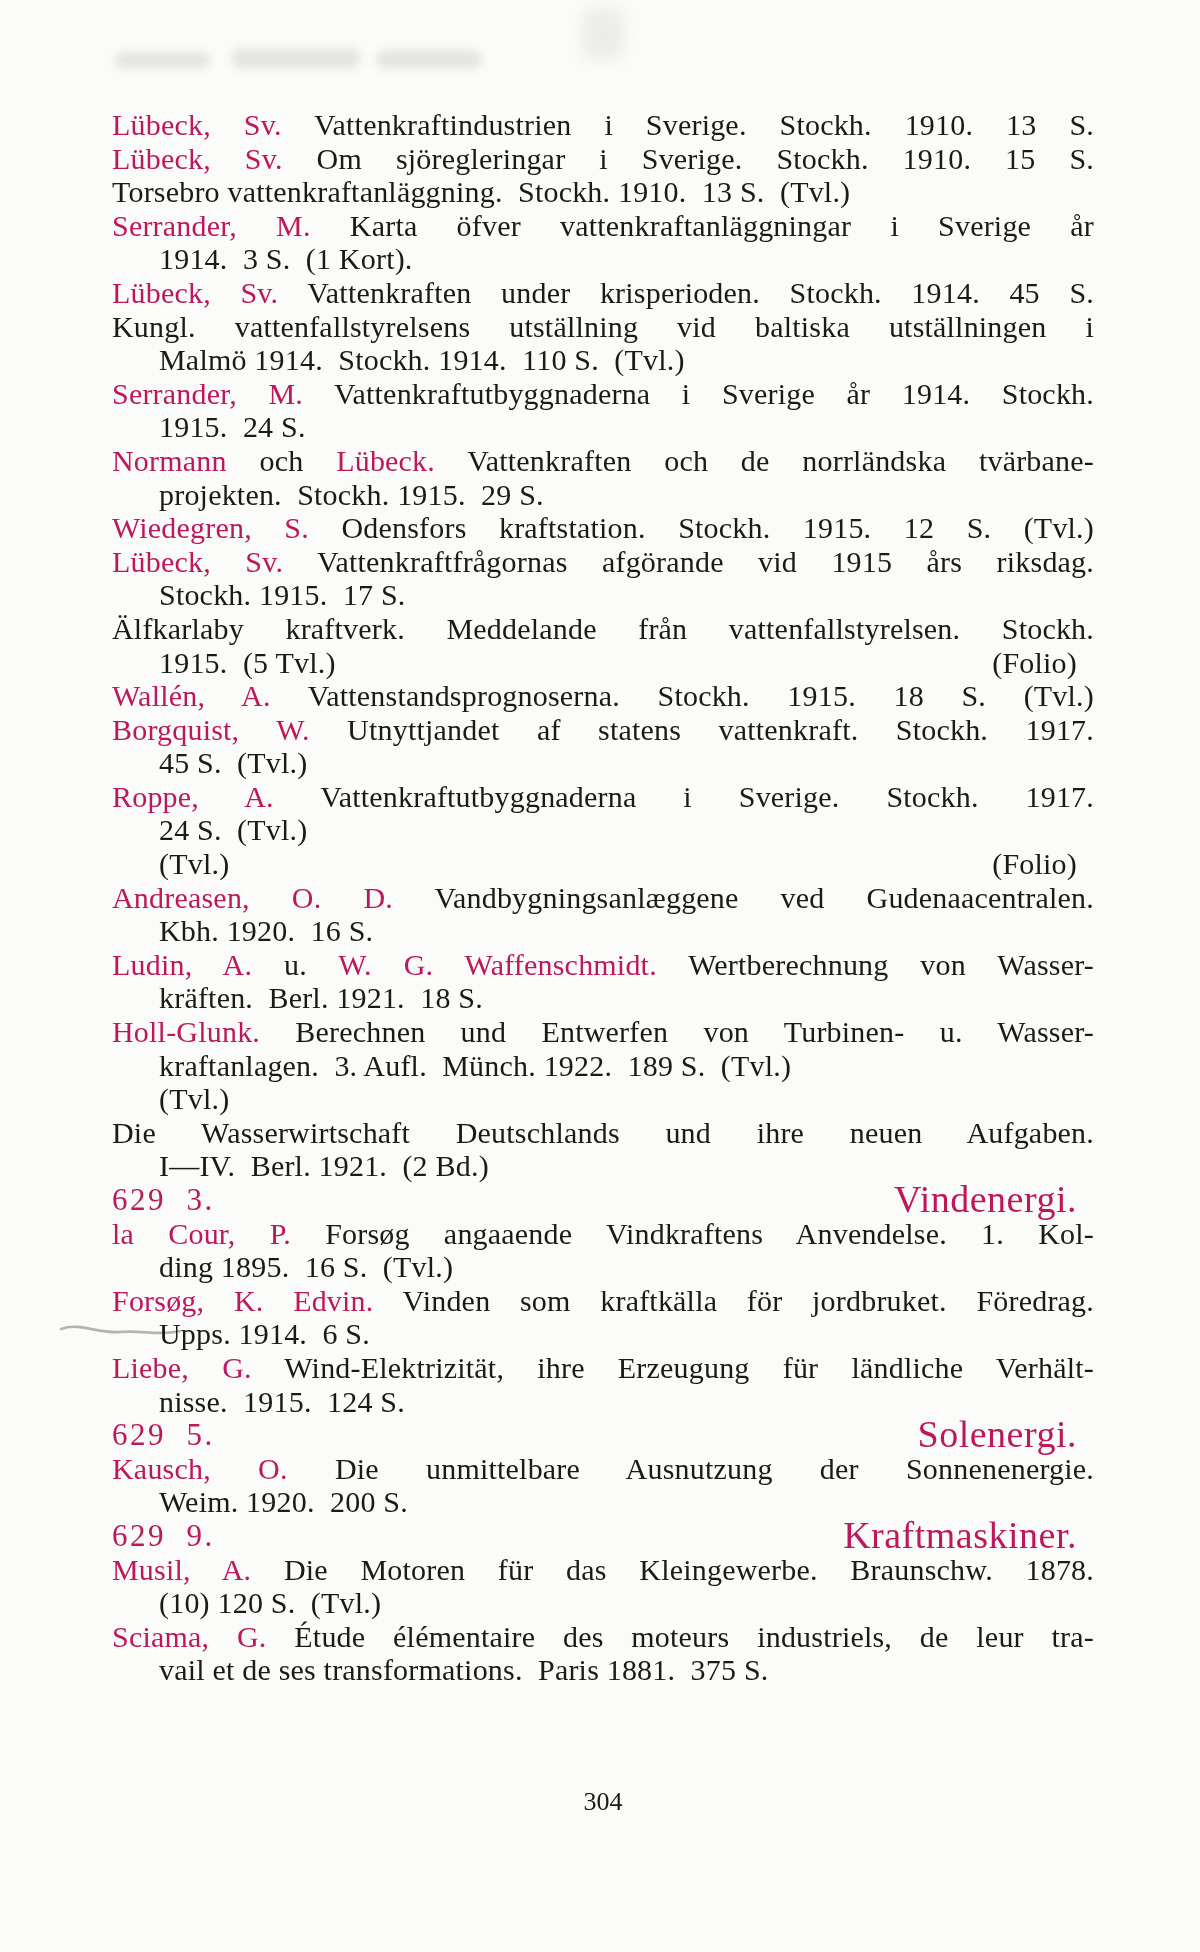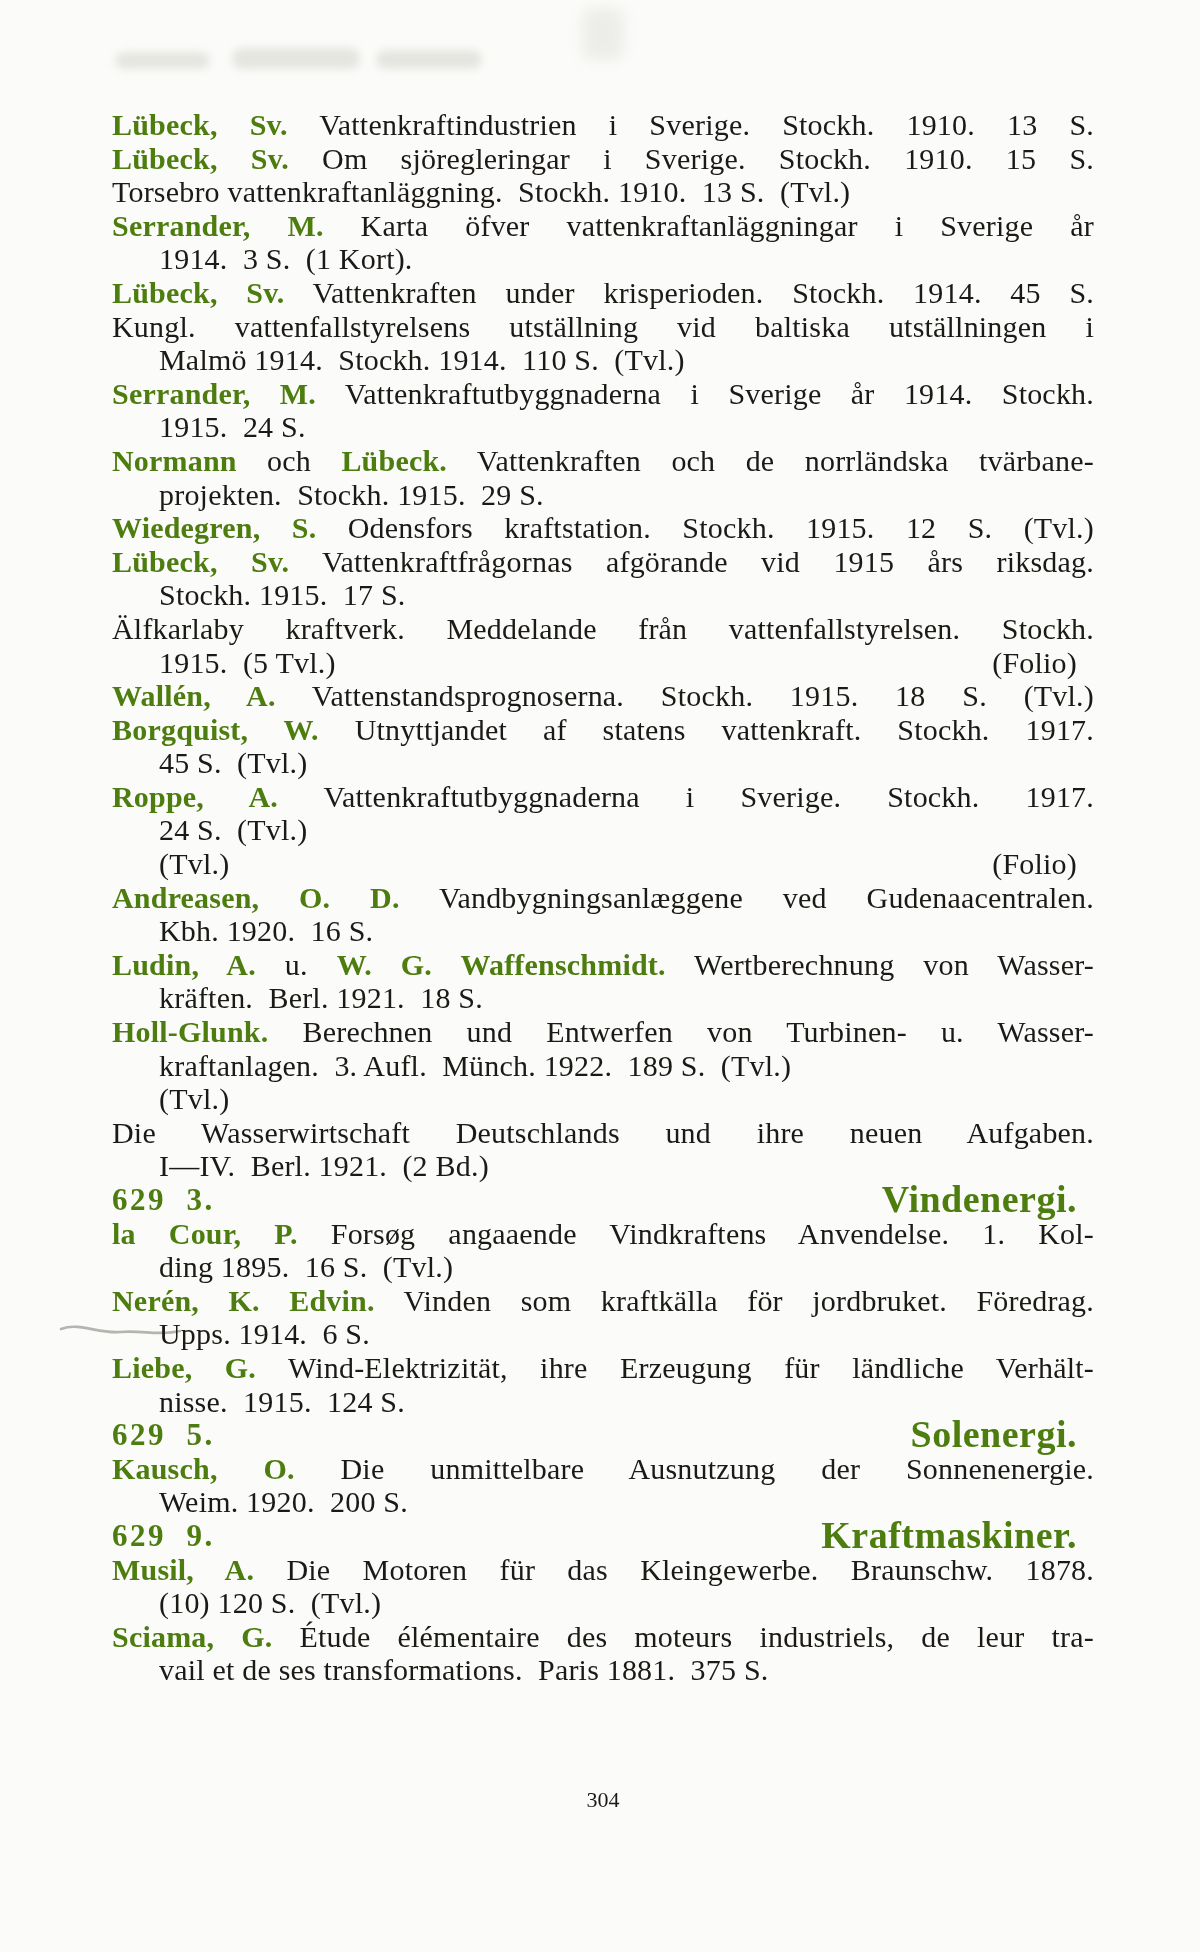--- a/index.html
+++ b/index.html
@@ -23,28 +23,28 @@
     white-space:nowrap;
     text-align:left;
     letter-spacing:0.2px;
   }
   .line.jfull{
     white-space:normal;
     text-align:justify;
     text-align-last:justify;
   }
   .line.indent{padding-left:47px;}
-  .b{font-weight:bold;color:#4d7c0f;}
+  .b{font-weight:normal;color:#be185d;}
   .right{position:absolute;right:17px;top:0;}
   .line.section{margin-top:0;}
   .section .seg-wrap .b{font-size:31px;letter-spacing:2.5px;}
   .section .right{font-size:38px;letter-spacing:0.5px;}
   .page-number{
     position:absolute;left:112px;top:1787px;width:982px;
-    text-align:center;font-size:22px;color:#1c1a17;
+    text-align:center;font-size:26px;color:#1c1a17;
   }
   
   .ghost-blob{
     position:absolute;background:#d2d2cc;border-radius:9px;
     filter:blur(4px);opacity:.55;
   }
   .ghost-a{left:115px;top:52px;width:95px;height:17px;}
   .ghost-b{left:232px;top:48px;width:128px;height:21px;}
   .ghost-c{left:376px;top:50px;width:106px;height:19px;}
   .ghost-d{left:582px;top:8px;width:42px;height:52px;opacity:.35;filter:blur(7px);}
@@ -95,21 +95,21 @@
       <div class="line jfull"><span class="seg-wrap"><span class="b">Ludin, A.</span><span> u. </span><span class="b">W. G. Waffenschmidt.</span><span> Wertberechnung von Wasser-</span></span></div>
       <div class="line indent"><span class="seg-wrap"><span>kräften.&nbsp; Berl. 1921.&nbsp; 18 S.</span></span></div>
       <div class="line jfull"><span class="seg-wrap"><span class="b">Holl-Glunk.</span><span> Berechnen und Entwerfen von Turbinen- u. Wasser-</span></span></div>
       <div class="line indent"><span class="seg-wrap"><span>kraftanlagen.&nbsp; 3. Aufl.&nbsp; Münch. 1922.&nbsp; 189 S.&nbsp; (Tvl.)</span></span></div>
       <div class="line indent"><span class="seg-wrap"><span>(Tvl.)</span></span></div>
       <div class="line jfull"><span class="seg-wrap"><span>Die Wasserwirtschaft Deutschlands und ihre neuen Aufgaben.</span></span></div>
       <div class="line indent"><span class="seg-wrap"><span>I—IV.&nbsp; Berl. 1921.&nbsp; (2 Bd.)</span></span></div>
       <div class="line section"><span class="seg-wrap"><span class="b">629&nbsp;&nbsp;3.</span></span><span class="right b">Vindenergi.</span></div>
       <div class="line jfull"><span class="seg-wrap"><span class="b">la Cour, P.</span><span> Forsøg angaaende Vindkraftens Anvendelse. 1. Kol-</span></span></div>
       <div class="line indent"><span class="seg-wrap"><span>ding 1895.&nbsp; 16 S.&nbsp; (Tvl.)</span></span></div>
-      <div class="line jfull"><span class="seg-wrap"><span class="b">Nerén, K. Edvin.</span><span> Vinden som kraftkälla för jordbruket. Föredrag.</span></span></div>
+      <div class="line jfull"><span class="seg-wrap"><span class="b">Forsøg, K. Edvin.</span><span> Vinden som kraftkälla för jordbruket. Föredrag.</span></span></div>
       <div class="line indent"><span class="seg-wrap"><span>Upps. 1914.&nbsp; 6 S.</span></span></div>
       <div class="line jfull"><span class="seg-wrap"><span class="b">Liebe, G.</span><span> Wind-Elektrizität, ihre Erzeugung für ländliche Verhält-</span></span></div>
       <div class="line indent"><span class="seg-wrap"><span>nisse.&nbsp; 1915.&nbsp; 124 S.</span></span></div>
       <div class="line section"><span class="seg-wrap"><span class="b">629&nbsp;&nbsp;5.</span></span><span class="right b">Solenergi.</span></div>
       <div class="line jfull"><span class="seg-wrap"><span class="b">Kausch, O.</span><span> Die unmittelbare Ausnutzung der Sonnenenergie.</span></span></div>
       <div class="line indent"><span class="seg-wrap"><span>Weim. 1920.&nbsp; 200 S.</span></span></div>
       <div class="line section"><span class="seg-wrap"><span class="b">629&nbsp;&nbsp;9.</span></span><span class="right b">Kraftmaskiner.</span></div>
       <div class="line jfull"><span class="seg-wrap"><span class="b">Musil, A.</span><span> Die Motoren für das Kleingewerbe. Braunschw. 1878.</span></span></div>
       <div class="line indent"><span class="seg-wrap"><span>(10) 120 S.&nbsp; (Tvl.)</span></span></div>
       <div class="line jfull"><span class="seg-wrap"><span class="b">Sciama, G.</span><span> Étude élémentaire des moteurs industriels, de leur tra-</span></span></div>

